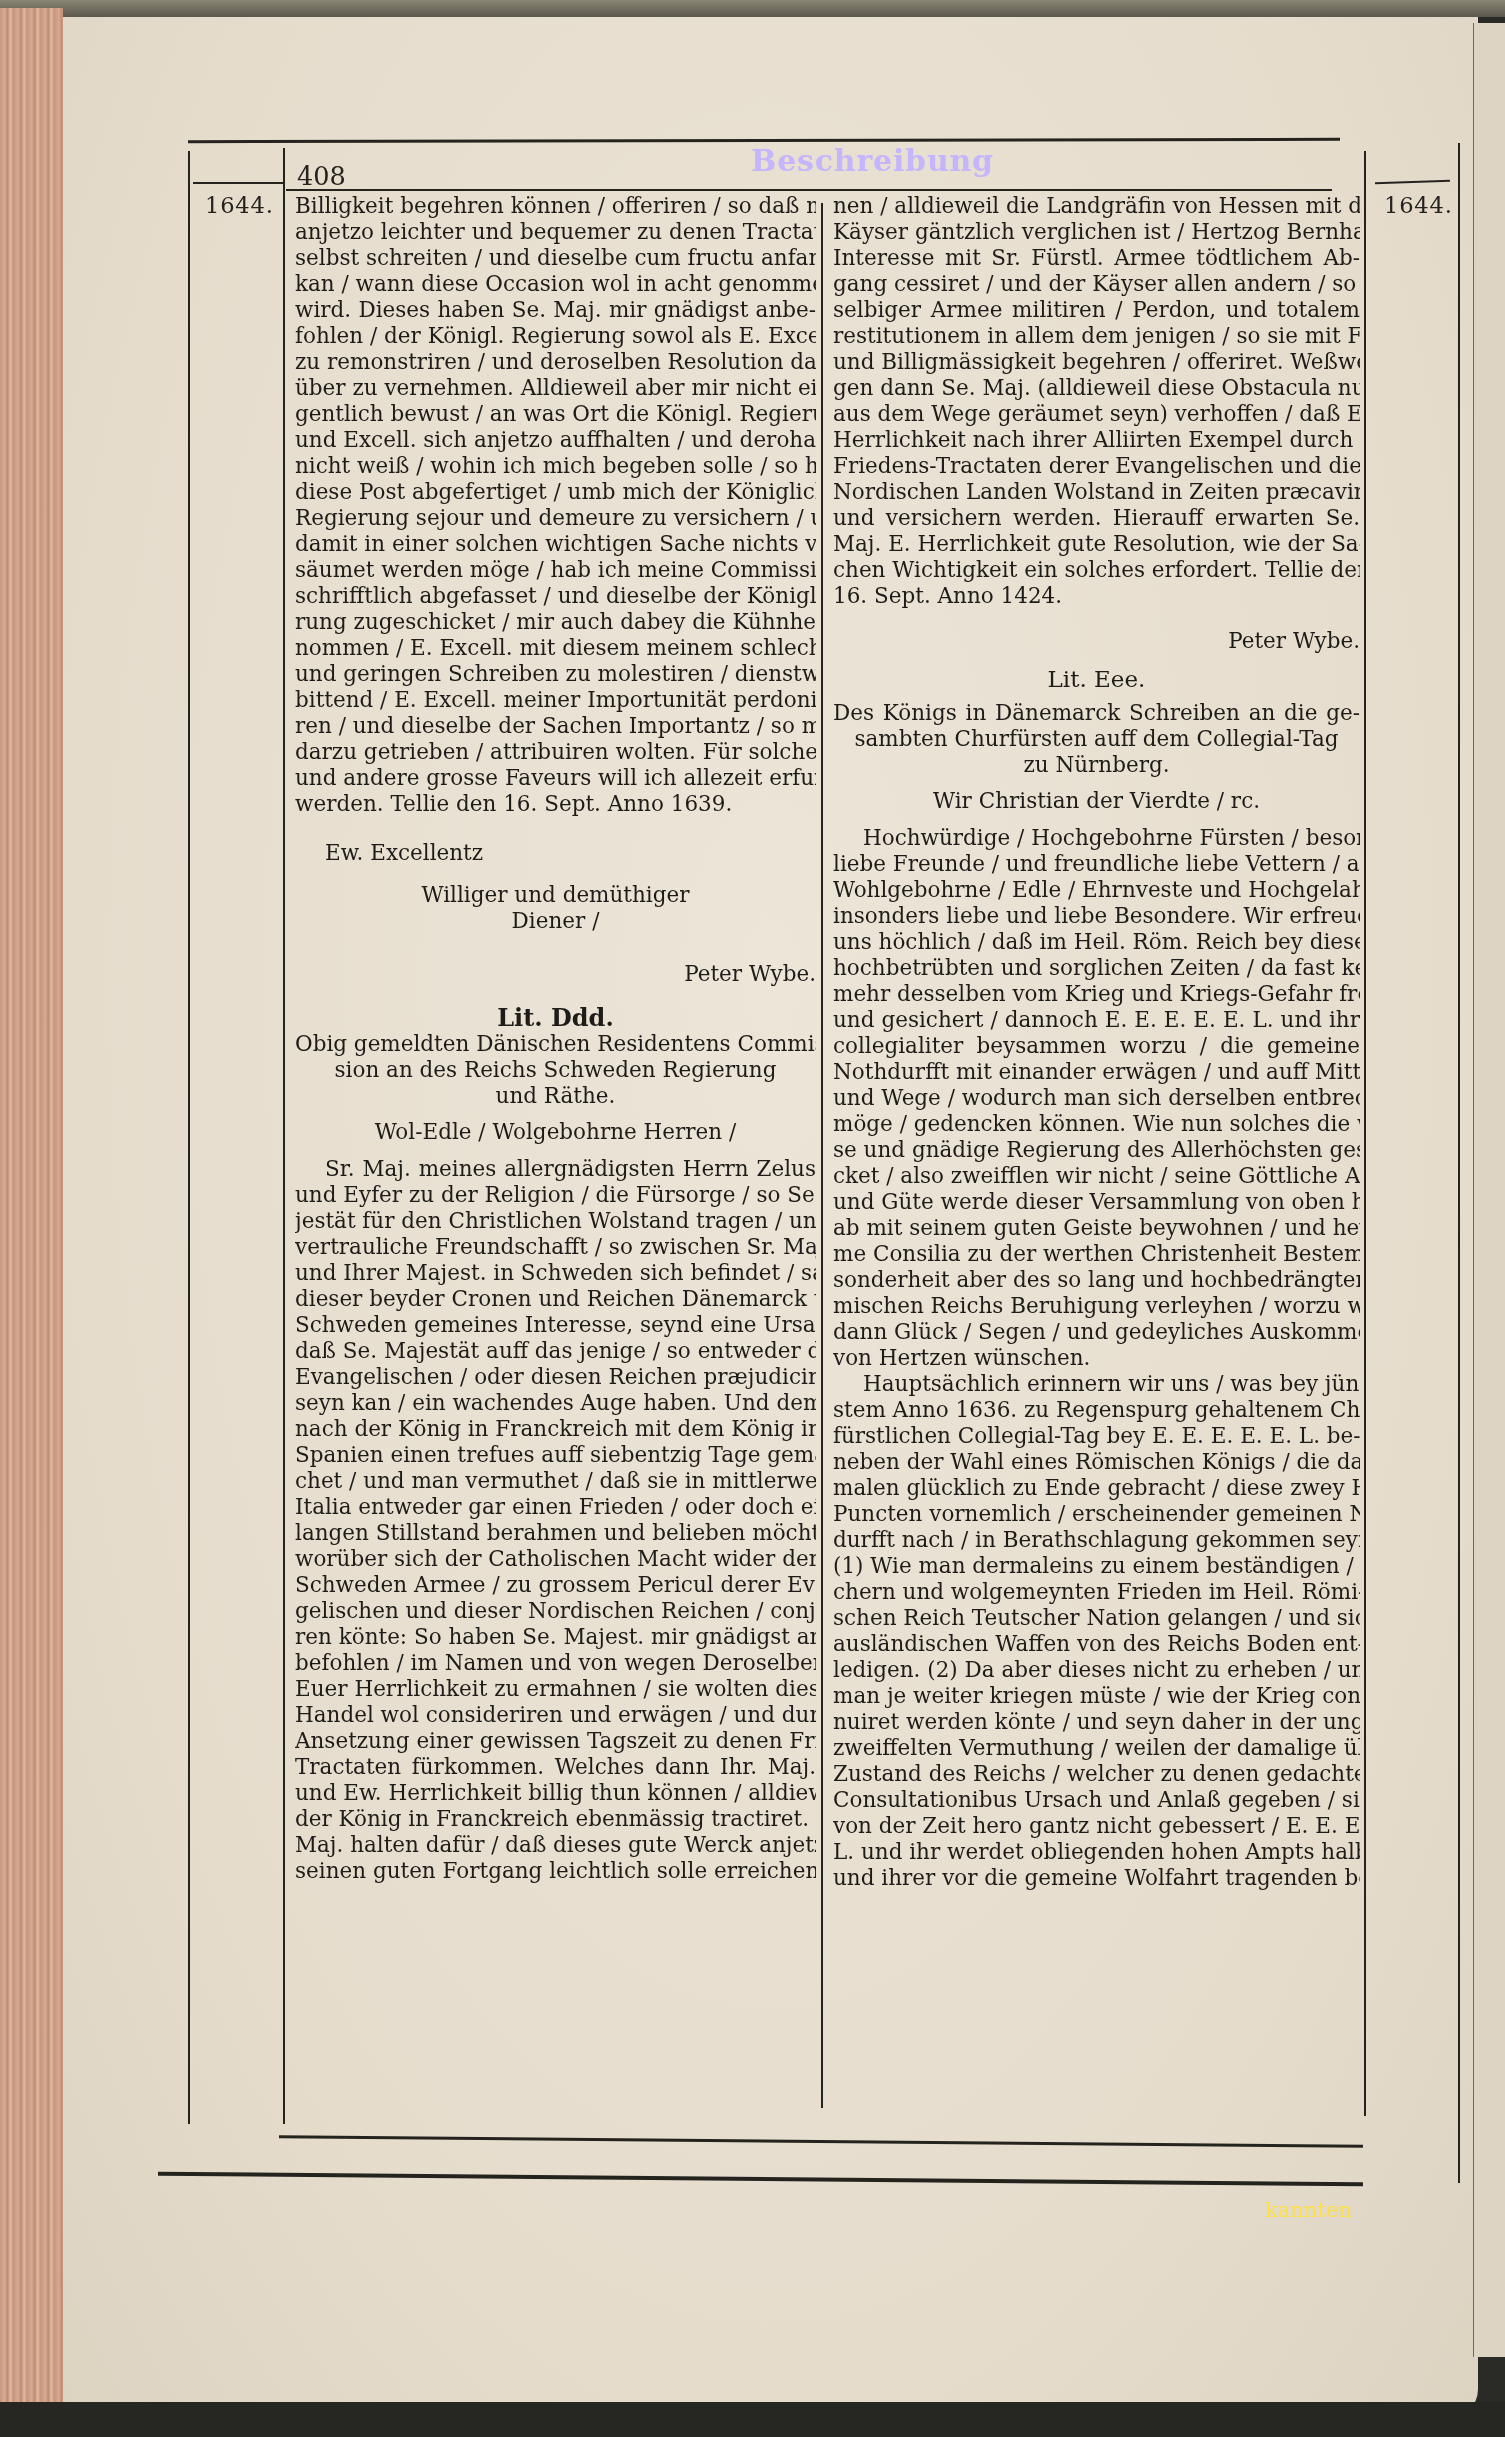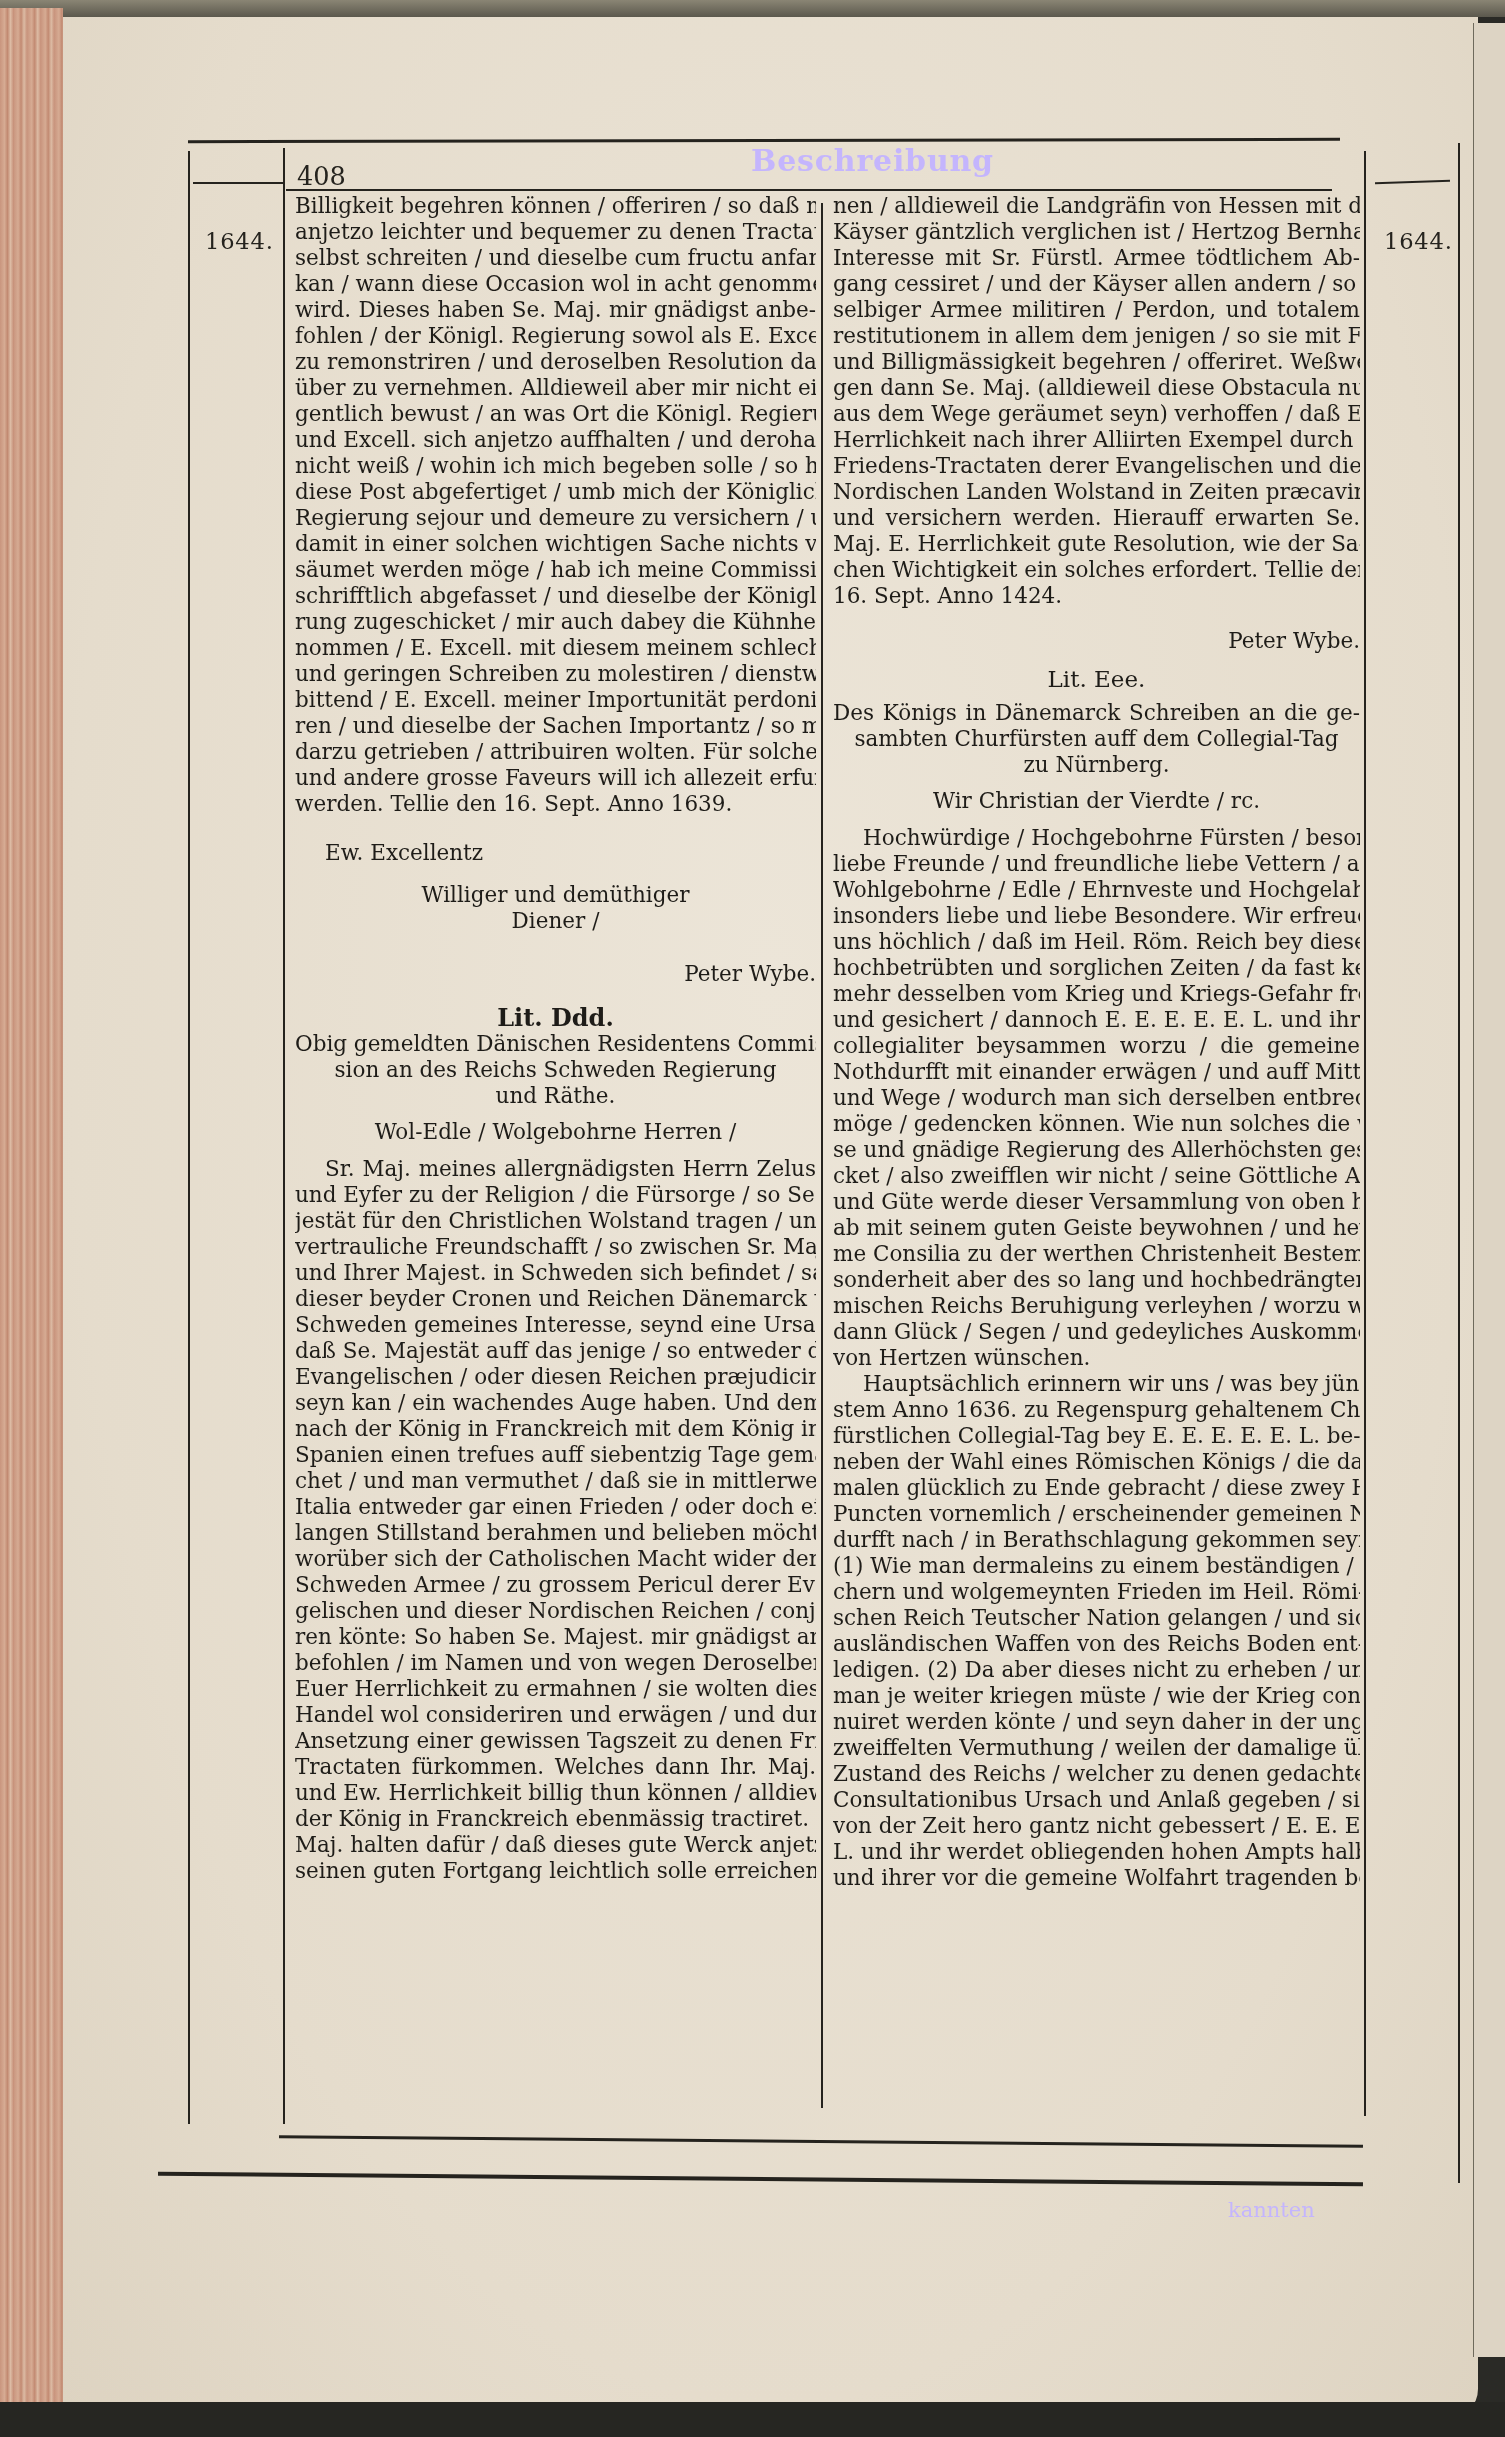--- a/index.html
+++ b/index.html
@@ -23,35 +23,35 @@
     background-image: radial-gradient(ellipse at 50% 40%, #ece5d8 0%, #e5dccc 70%, #ddd3c1 100%);
     border-radius:0 0 30px 0;
   }
   .page-right-sliver {
     position:absolute; left:1473px; top:22.6px; width:33px; height:2334px;
     background:#ddd4c4; border-left:1.5px solid #6e6a5c;
   }
   .rule { position:absolute; background:#25231e; }
   .frame-v { position:absolute; width:2.3px; background:#25231e; }
   .margin-year {
-    position:absolute; font-size:22.6px; color:#25231e; letter-spacing:0.8px;margin-top:36px;
+    position:absolute; font-size:22.6px; color:#25231e; letter-spacing:0.8px;
   }
   .header-page { position:absolute; left:297px; top:145px; font-size:25.6px; color:#25231e;margin-top:16px; }
   .header-title { position:absolute; left:751px; top:143px; font-size:30px; color:#c4b5fd; font-weight:bold; letter-spacing:0.8px;}
   .col {
     position:absolute; color:#1e1c18; font-size:21.5px; line-height:26px;
     text-align:justify;
   }
   .col .ln { display:block; white-space:nowrap; text-align-last:justify; text-align:justify; height:26px; overflow:hidden;}
   .col .ln.last { text-align-last:left; }
   .col .ln.center { text-align:left; text-align-last:center; }
   .col .ln.right { text-align:right; text-align-last:right;margin-top:10px; }
   .col .ln.indent { padding-left:30px; }
   .gap { display:block; }
-  .catch { position:absolute; left:1228px; top:2198px; font-size:21px; color:#c4b5fd; }
+  .catch { position:absolute; left:1265px; top:2198px; font-size:21px; color:#fde047; }
   .bottom-shadow {
     position:absolute; left:0; top:2402px; width:1506px; height:36px; background:#262622;
   }
 </style>
 </head>
 <body>
 
 <div class="top-band"></div>
 <div class="book-edge"></div>
 <div class="page"></div>

